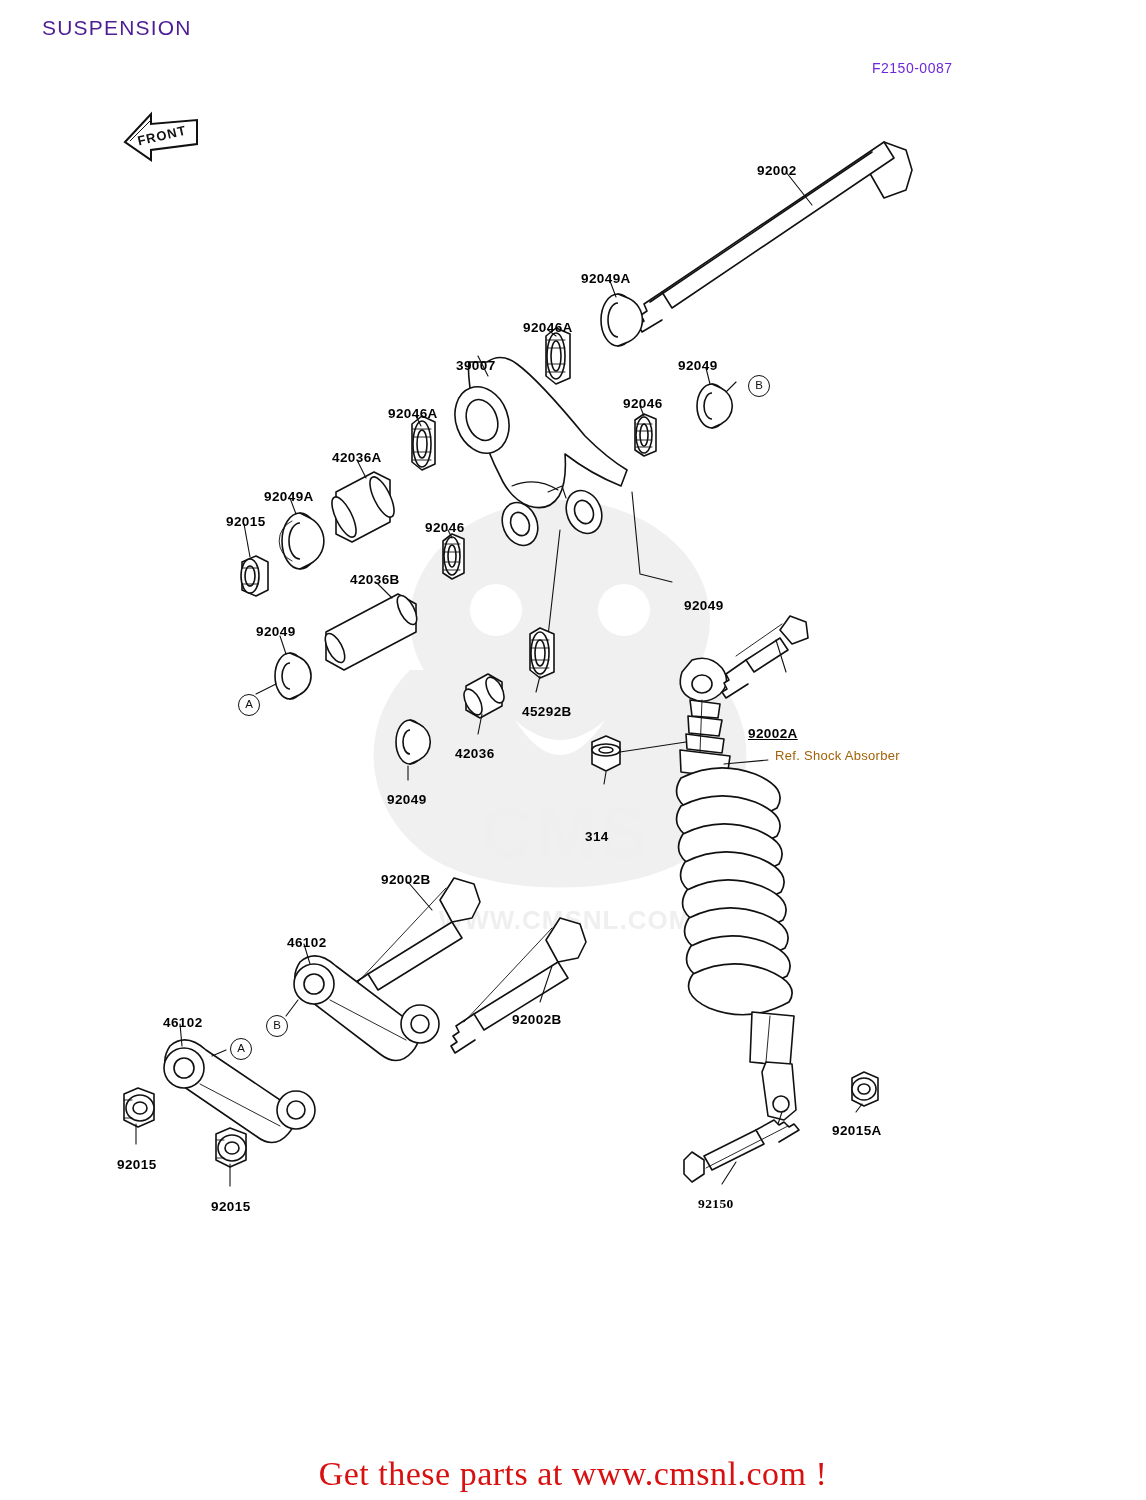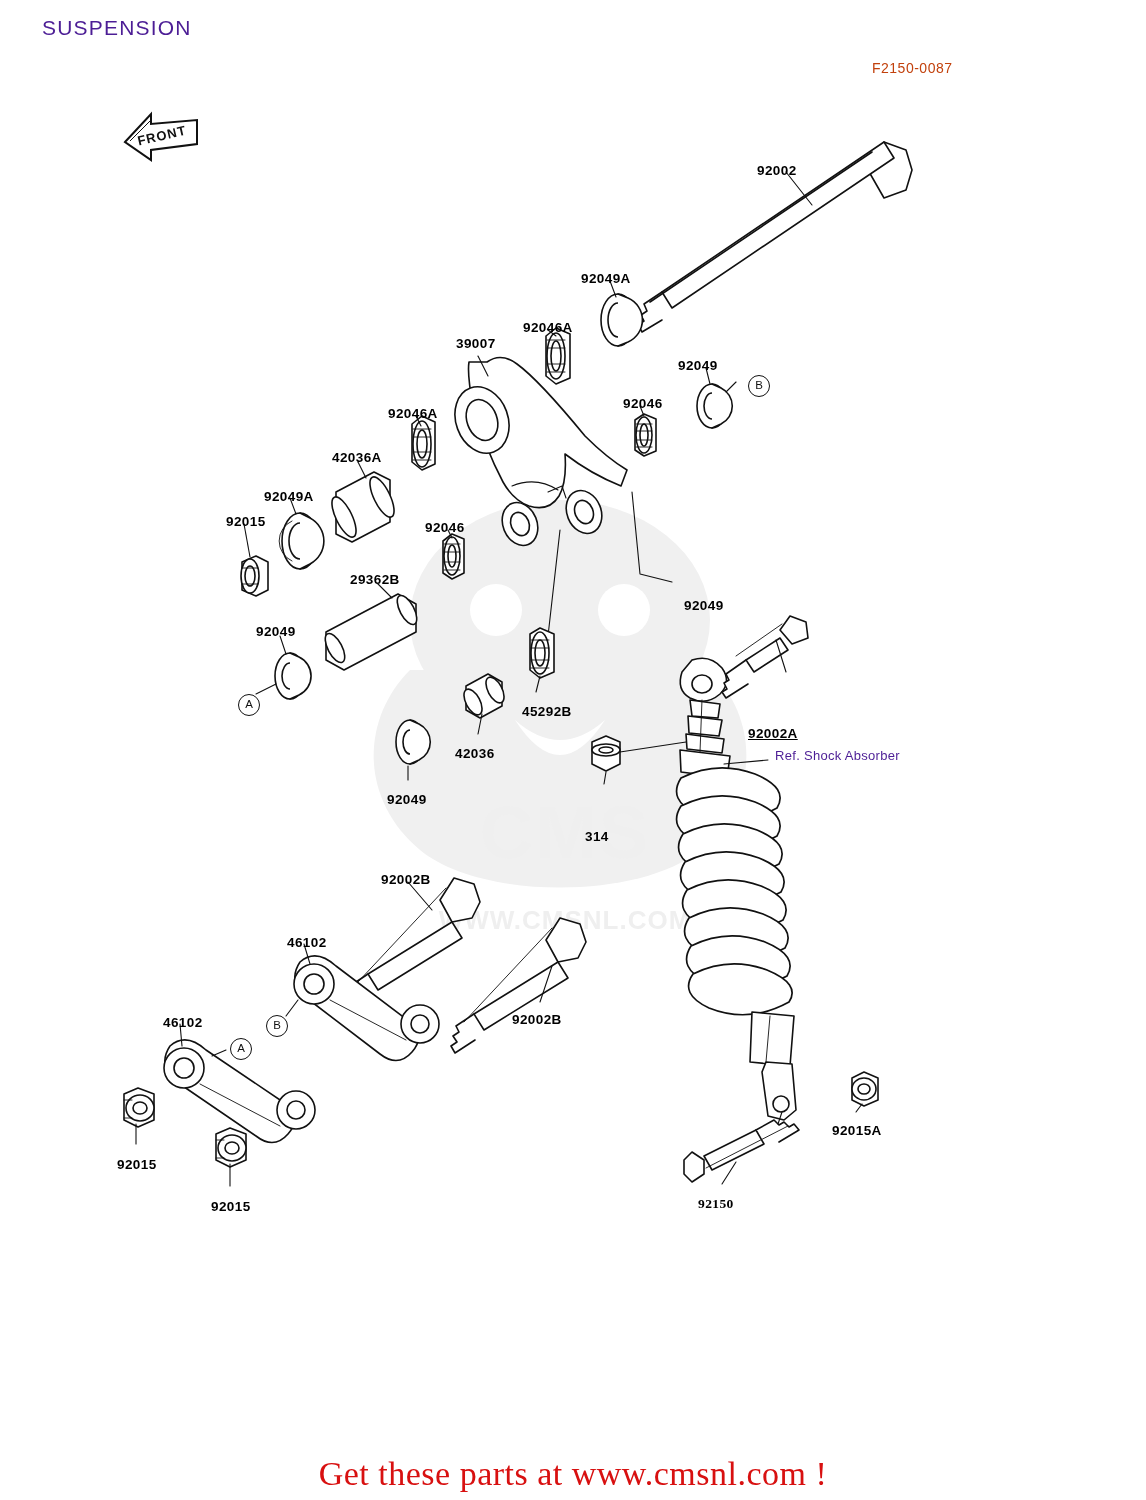--- a/index.html
+++ b/index.html
@@ -27,21 +27,21 @@
     letter-spacing: 1.2px;
     color: #4c1d95;
     font-family: "Liberation Sans", sans-serif;
   }
   .sheet-code {
     position: absolute;
     left: 872px;
     top: 60px;
     font-size: 14px;
     letter-spacing: 0.5px;
-    color: #c2410c;
+    color: #6d28d9;
     font-family: "Liberation Sans", sans-serif;
   }
   .footer {
     position: absolute;
     left: 0;
     right: 0;
     top: 1455px;
     text-align: center;
     font-family: "Liberation Serif", serif;
     font-size: 34px;
@@ -56,21 +56,21 @@
     white-space: nowrap;
     color: #000000;
     font-family: "Liberation Sans", sans-serif;
     margin-top: 6px;
   }
   .ref-label {
     position: absolute;
     font-size: 13px;
     letter-spacing: 0.3px;
     white-space: nowrap;
-    color: #4c1d95;
+    color: #a16207;
     font-family: "Liberation Sans", sans-serif;
   }
   .circle-tag {
     position: absolute;
     width: 20px;
     height: 20px;
     border: 1.4px solid #111;
     border-radius: 50%;
     font-size: 11.5px;
     line-height: 19px;
@@ -419,29 +419,29 @@
 <div class="ref-label" style="left:775px; top:748px;">Ref. Shock Absorber</div>
 
 <div class="circle-tag" style="left:238px; top:694px;">A</div>
 <div class="circle-tag" style="left:748px; top:375px;">B</div>
 <div class="circle-tag" style="left:266px; top:1015px;">B</div>
 <div class="circle-tag" style="left:230px; top:1038px;">A</div>
 
 <div class="callout" style="left:757px; top:157px;">92002</div>
 <div class="callout" style="left:581px; top:265px;">92049A</div>
 <div class="callout" style="left:523px; top:314px;">92046A</div>
-<div class="callout" style="left:456px; top:330px;">39007</div>
+<div class="callout" style="left:456px; top:352px;">39007</div>
 <div class="callout" style="left:678px; top:352px;">92049</div>
 <div class="callout" style="left:623px; top:390px;">92046</div>
 <div class="callout" style="left:388px; top:400px;">92046A</div>
 <div class="callout" style="left:332px; top:444px;">42036A</div>
 <div class="callout" style="left:264px; top:483px;">92049A</div>
 <div class="callout" style="left:226px; top:508px;">92015</div>
 <div class="callout" style="left:425px; top:514px;">92046</div>
-<div class="callout" style="left:350px; top:566px;">29362B</div>
+<div class="callout" style="left:350px; top:566px;">42036B</div>
 <div class="callout" style="left:684px; top:592px;">92049</div>
 <div class="callout" style="left:256px; top:618px;">92049</div>
 <div class="callout" style="left:748px; top:720px;text-decoration:underline;">92002A</div>
 <div class="callout" style="left:522px; top:698px;">45292B</div>
 <div class="callout" style="left:455px; top:740px;">42036</div>
 <div class="callout" style="left:387px; top:786px;">92049</div>
 <div class="callout" style="left:585px; top:823px;">314</div>
 <div class="callout" style="left:381px; top:866px;">92002B</div>
 <div class="callout" style="left:287px; top:929px;">46102</div>
 <div class="callout" style="left:512px; top:1006px;">92002B</div>

